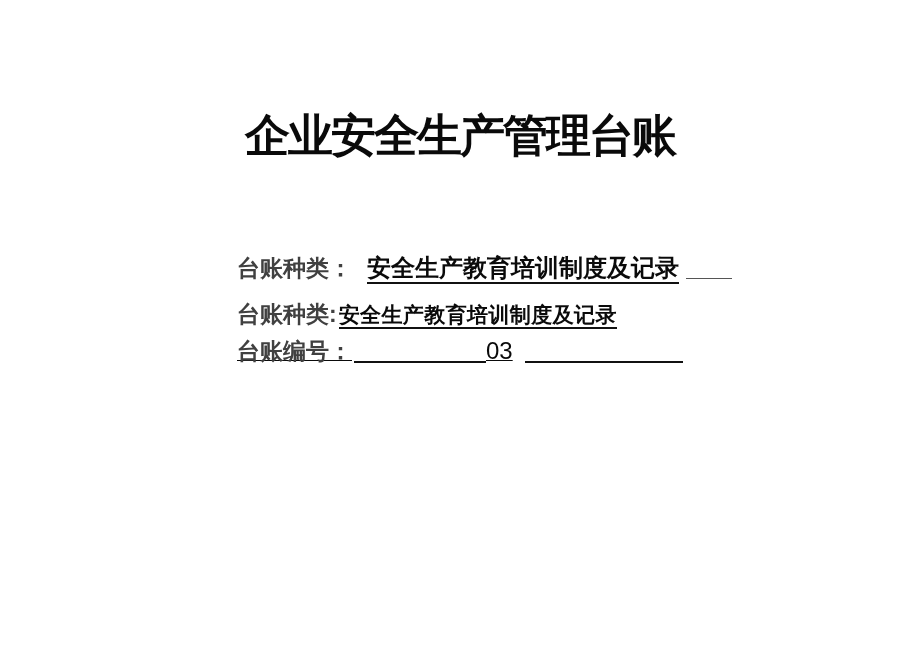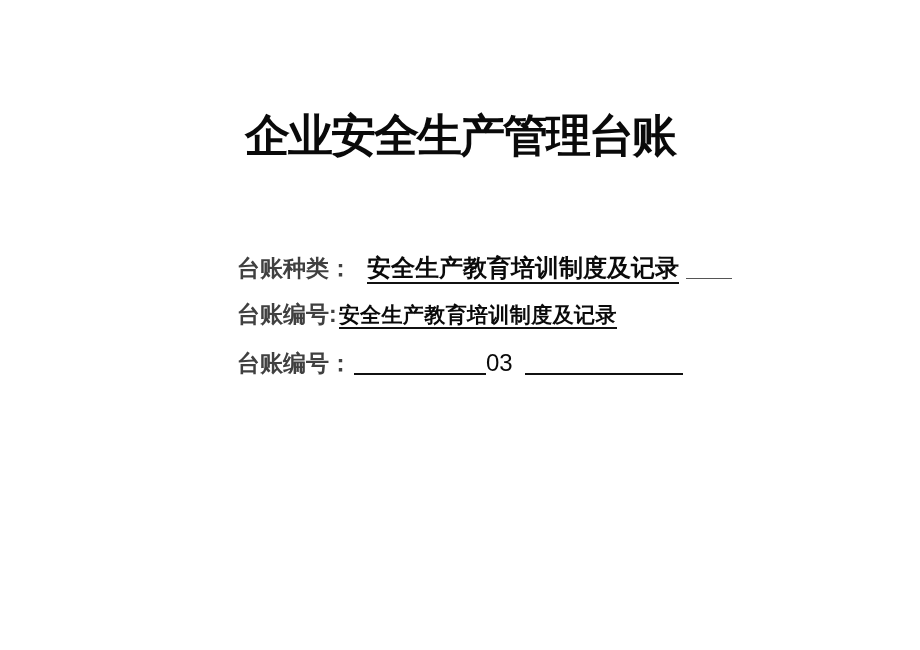--- a/index.html
+++ b/index.html
@@ -31,21 +31,21 @@
     white-space: nowrap;
   }
   .row {
     position: absolute;
     left: 237px;
     white-space: nowrap;
     line-height: 1.1;
   }
   .row1 { top: 255px; }
   .row2 { top: 302px; }
-  .row3 { top: 350px; }
+  .row3 { top: 338px; text-decoration: underline; }
   .label {
     font-size: 23px;
     font-weight: 700;
     color: #404040;
   }
   .value-underlined {
     font-weight: 700;
     color: #0a0a0a;
     border-bottom: 2px solid #111;
     padding-bottom: 1px;
@@ -90,20 +90,20 @@
 
 <div class="page">
 
   <h1 class="title">企业安全生产管理台账</h1>
 
   <div class="row row1">
     <span class="label">台账种类：</span><span class="value-underlined">安全生产教育培训制度及记录</span><span class="blank-line thin"></span>
   </div>
 
   <div class="row row2">
-    <span class="label">台账编号:</span><span class="value-underlined">安全生产教育培训制度及记录</span>
+    <span class="label">台账种类:</span><span class="value-underlined">安全生产教育培训制度及记录</span>
   </div>
 
   <div class="row row3">
     <span class="label">台账编号：</span><span class="blank-line b-left"></span><span class="ledger-number">03</span><span class="blank-line b-right"></span>
   </div>
 
 </div>
 
 </body></html>

